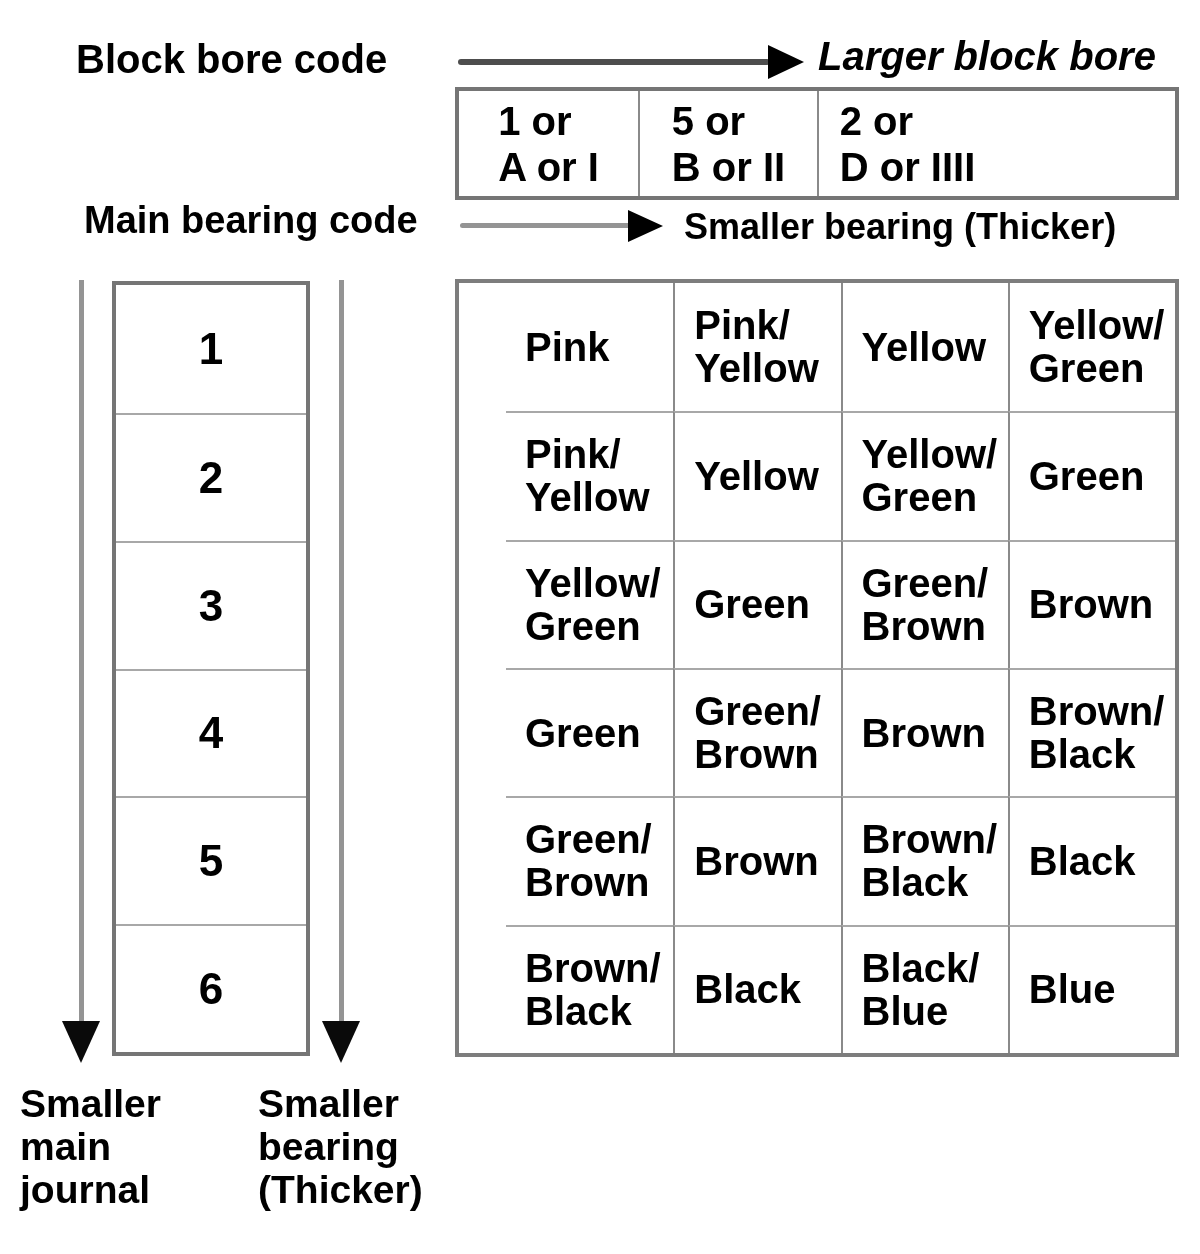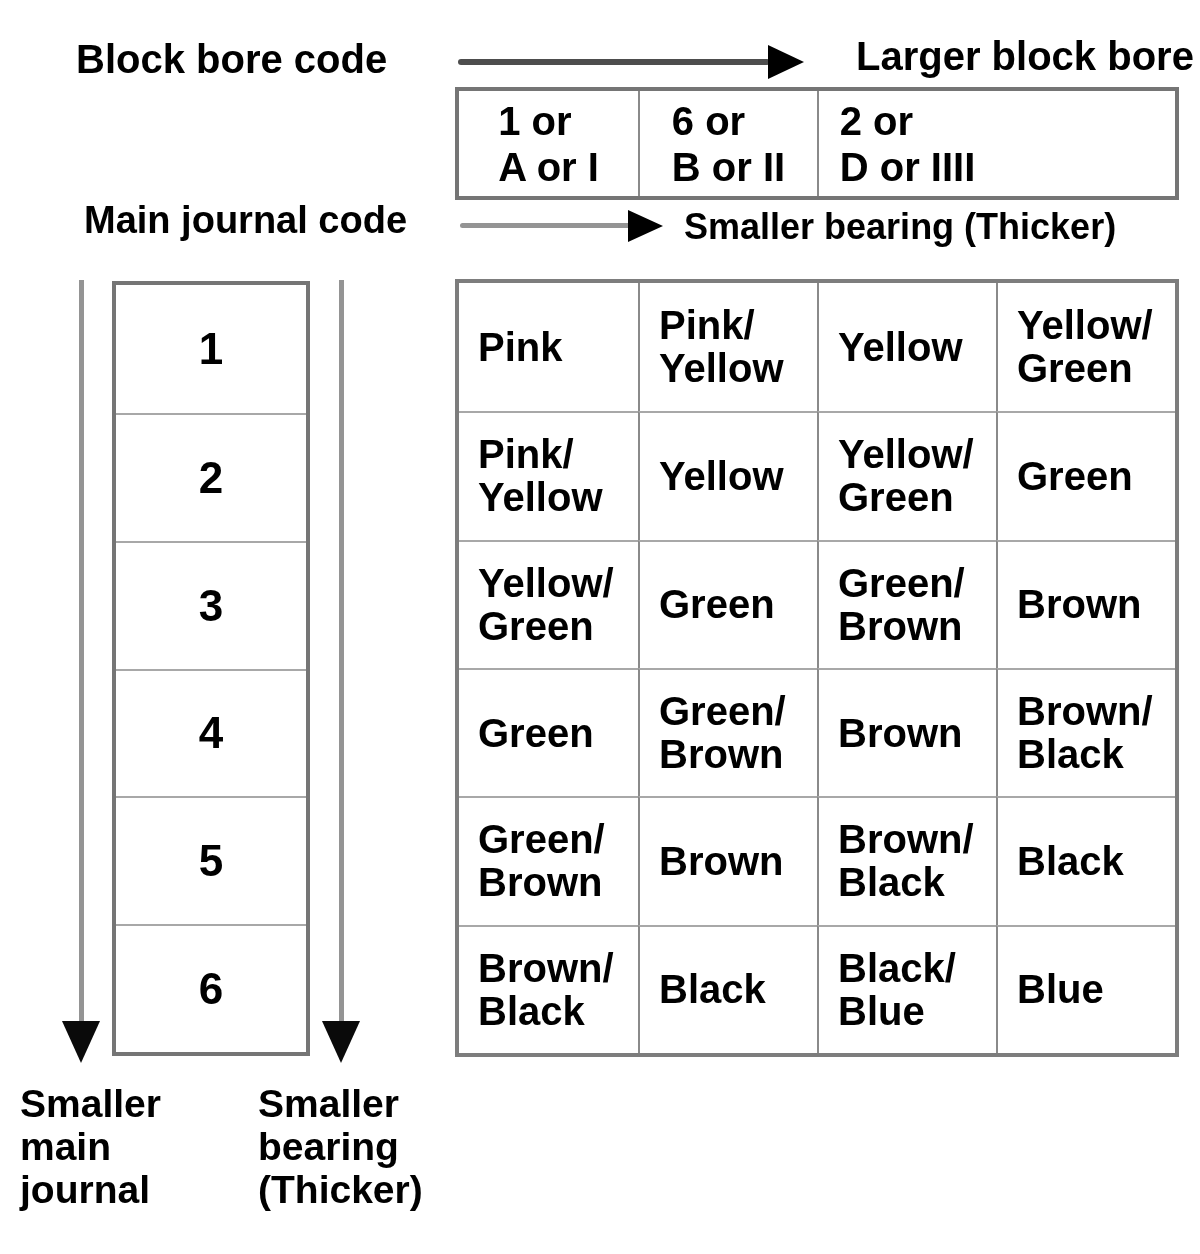--- a/index.html
+++ b/index.html
@@ -10,21 +10,21 @@
     background: #ffffff;
     font-family: "Liberation Sans", sans-serif;
     font-weight: bold;
     color: #000000;
     overflow: hidden;
   }
   .lbl { position: absolute; white-space: pre-line; }
 
   
   .lbl-block-bore   { left: 76px;  top: 36px;  font-size: 40px; line-height: 46px; }
-  .lbl-larger-bore  { left: 856px; top: 33px;  font-size: 40px; line-height: 46px; }
+  .lbl-larger-bore  { left: 818px; top: 33px;  font-size: 40px; line-height: 46px; font-style: italic; }
   .lbl-main-journal { left: 84px;  top: 198px; font-size: 38px; line-height: 44px; }
   .lbl-smaller-top  { left: 684px; top: 206px; font-size: 36px; line-height: 42px; }
   .lbl-smaller-main { left: 20px;  top: 1082px; font-size: 39px; line-height: 43px; }
   .lbl-smaller-brg  { left: 258px; top: 1082px; font-size: 39px; line-height: 43px; }
 
   
   .h-arrow-line { position: absolute; height: 6px; border-radius: 3px; }
   .arrow1-line { left: 458px; top: 59px; width: 312px; background: #4d4d4d; }
   .arrow1-head {
     position: absolute; left: 768px; top: 45px; width: 0; height: 0;
@@ -72,21 +72,21 @@
   .j-cell {
     display: flex; align-items: center; justify-content: center;
     font-size: 44px; border-top: 2px solid #a8a8a8;
   }
   .j-cell:first-child { border-top: none; }
 
   
   .main-table {
     position: absolute; left: 455px; top: 279px; width: 724px; height: 778px;
     display: grid; grid-template-columns: repeat(4, 1fr); grid-auto-rows: 1fr;
-    border: 4px solid #7d7d7d; box-sizing: border-box; background: #ffffff;
+    border: 4px solid #7d7d7d; box-sizing: border-box; background: #ffffff; padding-left: 47px;
   }
   .m-cell {
     display: flex; align-items: center;
     padding-left: 19px; font-size: 40px; line-height: 43px;
     white-space: pre-line;
     border-left: 2px solid #8a8a8a; border-top: 2px solid #a8a8a8;
     box-sizing: border-box;
   }
   .m-cell.col0 { border-left: none; }
   .m-cell.row0 { border-top: none; }
@@ -100,30 +100,30 @@
   <div class="h-arrow-line arrow1-line"></div>
   <div class="arrow1-head"></div>
   <div class="lbl lbl-larger-bore">Larger block bore</div>
 
   <div class="header-table">
     <div class="h-cell">
         <span>1 or
 A or I</span>
       </div>
     <div class="h-cell">
-        <span>6 or
+        <span>5 or
 B or II</span>
       </div>
     <div class="h-cell">
         <span>2 or
 D or IIII</span>
       </div>
   </div>
 
-  <div class="lbl lbl-main-journal">Main journal code</div>
+  <div class="lbl lbl-main-journal">Main bearing code</div>
   <div class="h-arrow-line arrow2-line"></div>
   <div class="arrow2-head"></div>
   <div class="lbl lbl-smaller-top">Smaller bearing (Thicker)</div>
 
   <div class="v-arrow-line v-line-left"></div>
   <div class="v-arrow-head v-head-left"></div>
   <div class="v-arrow-line v-line-right"></div>
   <div class="v-arrow-head v-head-right"></div>
 
   <div class="journal-table">

